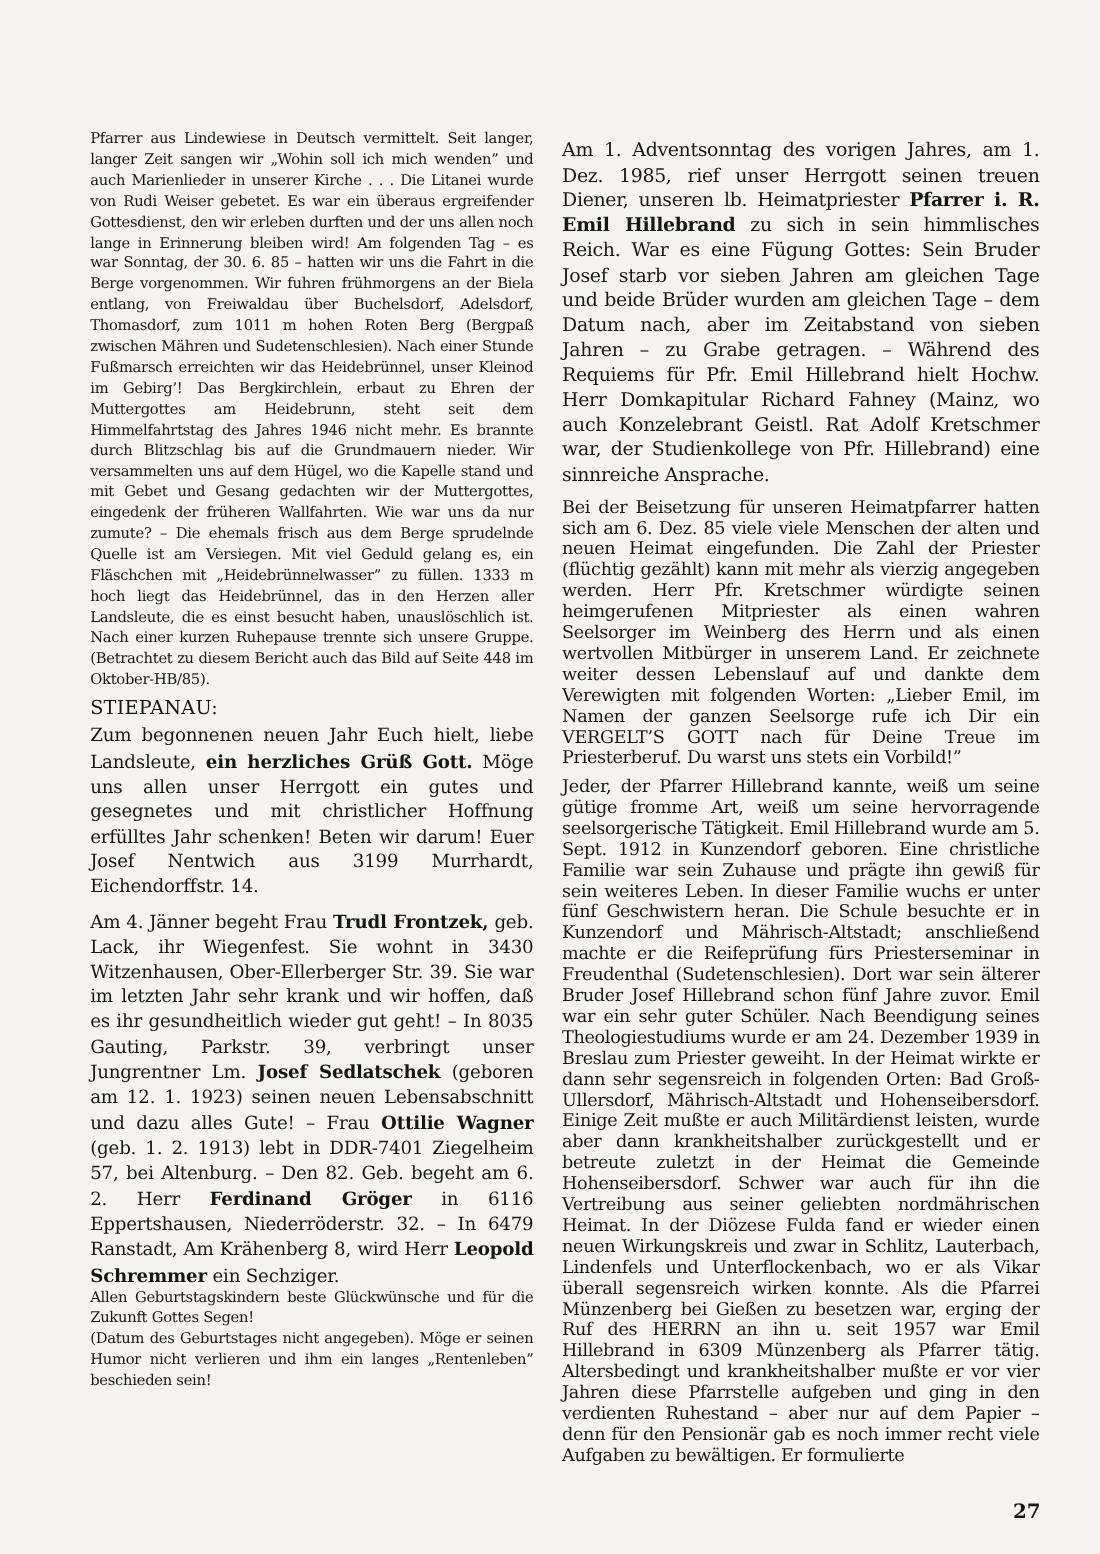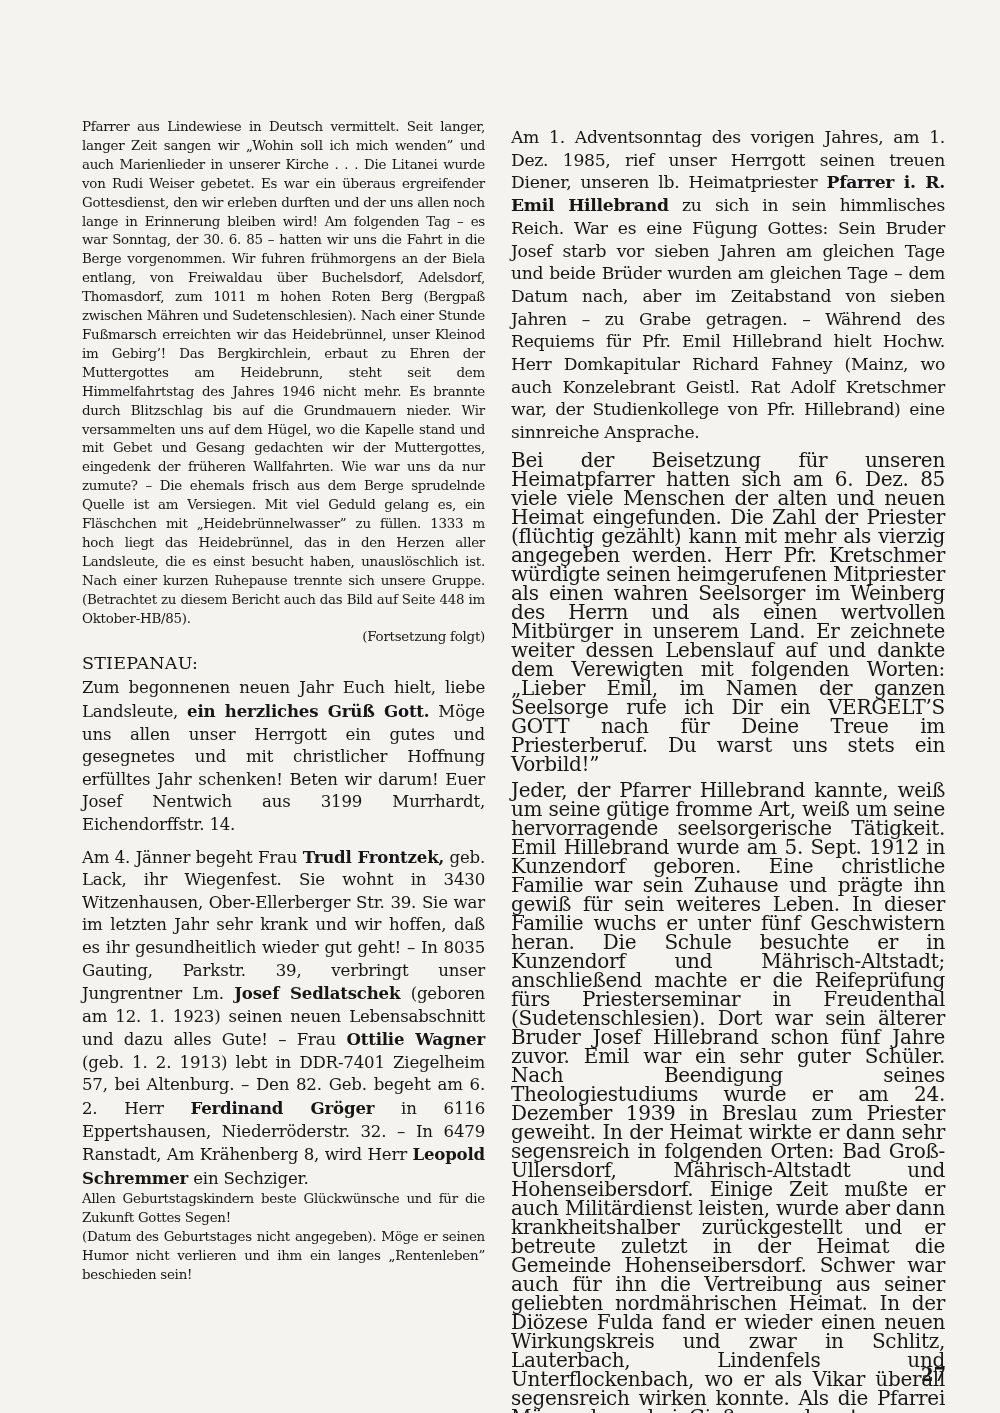--- a/index.html
+++ b/index.html
@@ -17,42 +17,41 @@
     .col {
       position: absolute;
       text-align: justify;
     }
     .col-left { left: 82px; top: 118px; width: 403px; }
     .col-right { left: 511px; top: 126px; width: 434px; }
     p { margin: 0; }
     .small { font-size: 13.4px; line-height: 18.9px; letter-spacing: -0.25px; }
     .large { font-size: 16.6px; line-height: 22.6px; letter-spacing: -0.2px; }
     .right-large { font-size: 17.2px; line-height: 22.7px; letter-spacing: -0.3px; }
-    .right-small { font-size: 20px; line-height: 19.0px; letter-spacing: -0.3px; }
+    .right-small { font-size: 16px; line-height: 19.0px; letter-spacing: -0.3px; }
     b { font-weight: bold; }
     .contd { text-align: right; }
     .heading {
       font-weight: normal; font-size: 17.5px; margin-top: 6px; margin-bottom: 4px;
       letter-spacing: 0.2px;
     }
     .gap { margin-top: 9px; }
     .gap-s { margin-top: 7px; }
     .page-number {
       position: absolute; right: 54px; top: 1364px;
       font-weight: bold; font-size: 18px;
     }
   </style>
 </head>
 <body>
 
 <div class="page">
 
   <div class="col col-left">
     <p class="small">Pfarrer aus Lindewiese in Deutsch vermittelt. Seit langer, langer Zeit sangen wir „Wohin soll ich mich wenden” und auch Marienlieder in unserer Kirche . . . Die Litanei wurde von Rudi Weiser gebetet. Es war ein überaus ergreifender Gottesdienst, den wir erleben durften und der uns allen noch lange in Erinnerung bleiben wird! Am folgenden Tag – es war Sonntag, der 30. 6. 85 – hatten wir uns die Fahrt in die Berge vorgenommen. Wir fuhren frühmorgens an der Biela entlang, von Freiwaldau über Buchelsdorf, Adelsdorf, Thomasdorf, zum 1011 m hohen Roten Berg (Bergpaß zwischen Mähren und Sudetenschlesien). Nach einer Stunde Fußmarsch erreichten wir das Heidebrünnel, unser Kleinod im Gebirg’! Das Bergkirchlein, erbaut zu Ehren der Muttergottes am Heidebrunn, steht seit dem Himmelfahrtstag des Jahres 1946 nicht mehr. Es brannte durch Blitzschlag bis auf die Grundmauern nieder. Wir versammelten uns auf dem Hügel, wo die Kapelle stand und mit Gebet und Gesang gedachten wir der Muttergottes, eingedenk der früheren Wallfahrten. Wie war uns da nur zumute? – Die ehemals frisch aus dem Berge sprudelnde Quelle ist am Versiegen. Mit viel Geduld gelang es, ein Fläschchen mit „Heidebrünnelwasser” zu füllen. 1333 m hoch liegt das Heidebrünnel, das in den Herzen aller Landsleute, die es einst besucht haben, unauslöschlich ist. Nach einer kurzen Ruhepause trennte sich unsere Gruppe. (Betrachtet zu diesem Bericht auch das Bild auf Seite 448 im Oktober-HB/85).</p>
-    <p class="small contd">(Fortsetzung folgt)</p>
 
     <div class="heading">STIEPANAU:</div>
 
     <p class="large"><span>Zum begonnenen neuen Jahr Euch hielt, liebe Landsleute, </span><b>ein herzliches Grüß Gott.</b><span> Möge uns allen unser Herrgott ein gutes und gesegnetes und mit christlicher Hoffnung erfülltes Jahr schenken! Beten wir darum! Euer Josef Nentwich aus 3199 Murrhardt, Eichendorffstr. 14.</span></p>
 
     <p class="large gap"><span>Am 4. Jänner begeht Frau </span><b>Trudl Frontzek,</b><span> geb. Lack, ihr Wiegenfest. Sie wohnt in 3430 Witzenhausen, Ober-Ellerberger Str. 39. Sie war im letzten Jahr sehr krank und wir hoffen, daß es ihr gesundheitlich wieder gut geht! – In 8035 Gauting, Parkstr. 39, verbringt unser Jungrentner Lm. </span><b>Josef Sedlatschek</b><span> (geboren am 12. 1. 1923) seinen neuen Lebensabschnitt und dazu alles Gute! – Frau </span><b>Ottilie Wagner</b><span> (geb. 1. 2. 1913) lebt in DDR-7401 Ziegelheim 57, bei Altenburg. – Den 82. Geb. begeht am 6. 2. Herr </span><b>Ferdinand Gröger</b><span> in 6116 Eppertshausen, Niederröderstr. 32. – In 6479 Ranstadt, Am Krähenberg 8, wird Herr </span><b>Leopold Schremmer</b><span> ein Sechziger.</span></p>
 
     <p class="small">Allen Geburtstagskindern beste Glückwünsche und für die Zukunft Gottes Segen!</p>
     <p class="small">(Datum des Geburtstages nicht angegeben). Möge er seinen Humor nicht verlieren und ihm ein langes „Rentenleben” beschieden sein!</p>
   </div>

